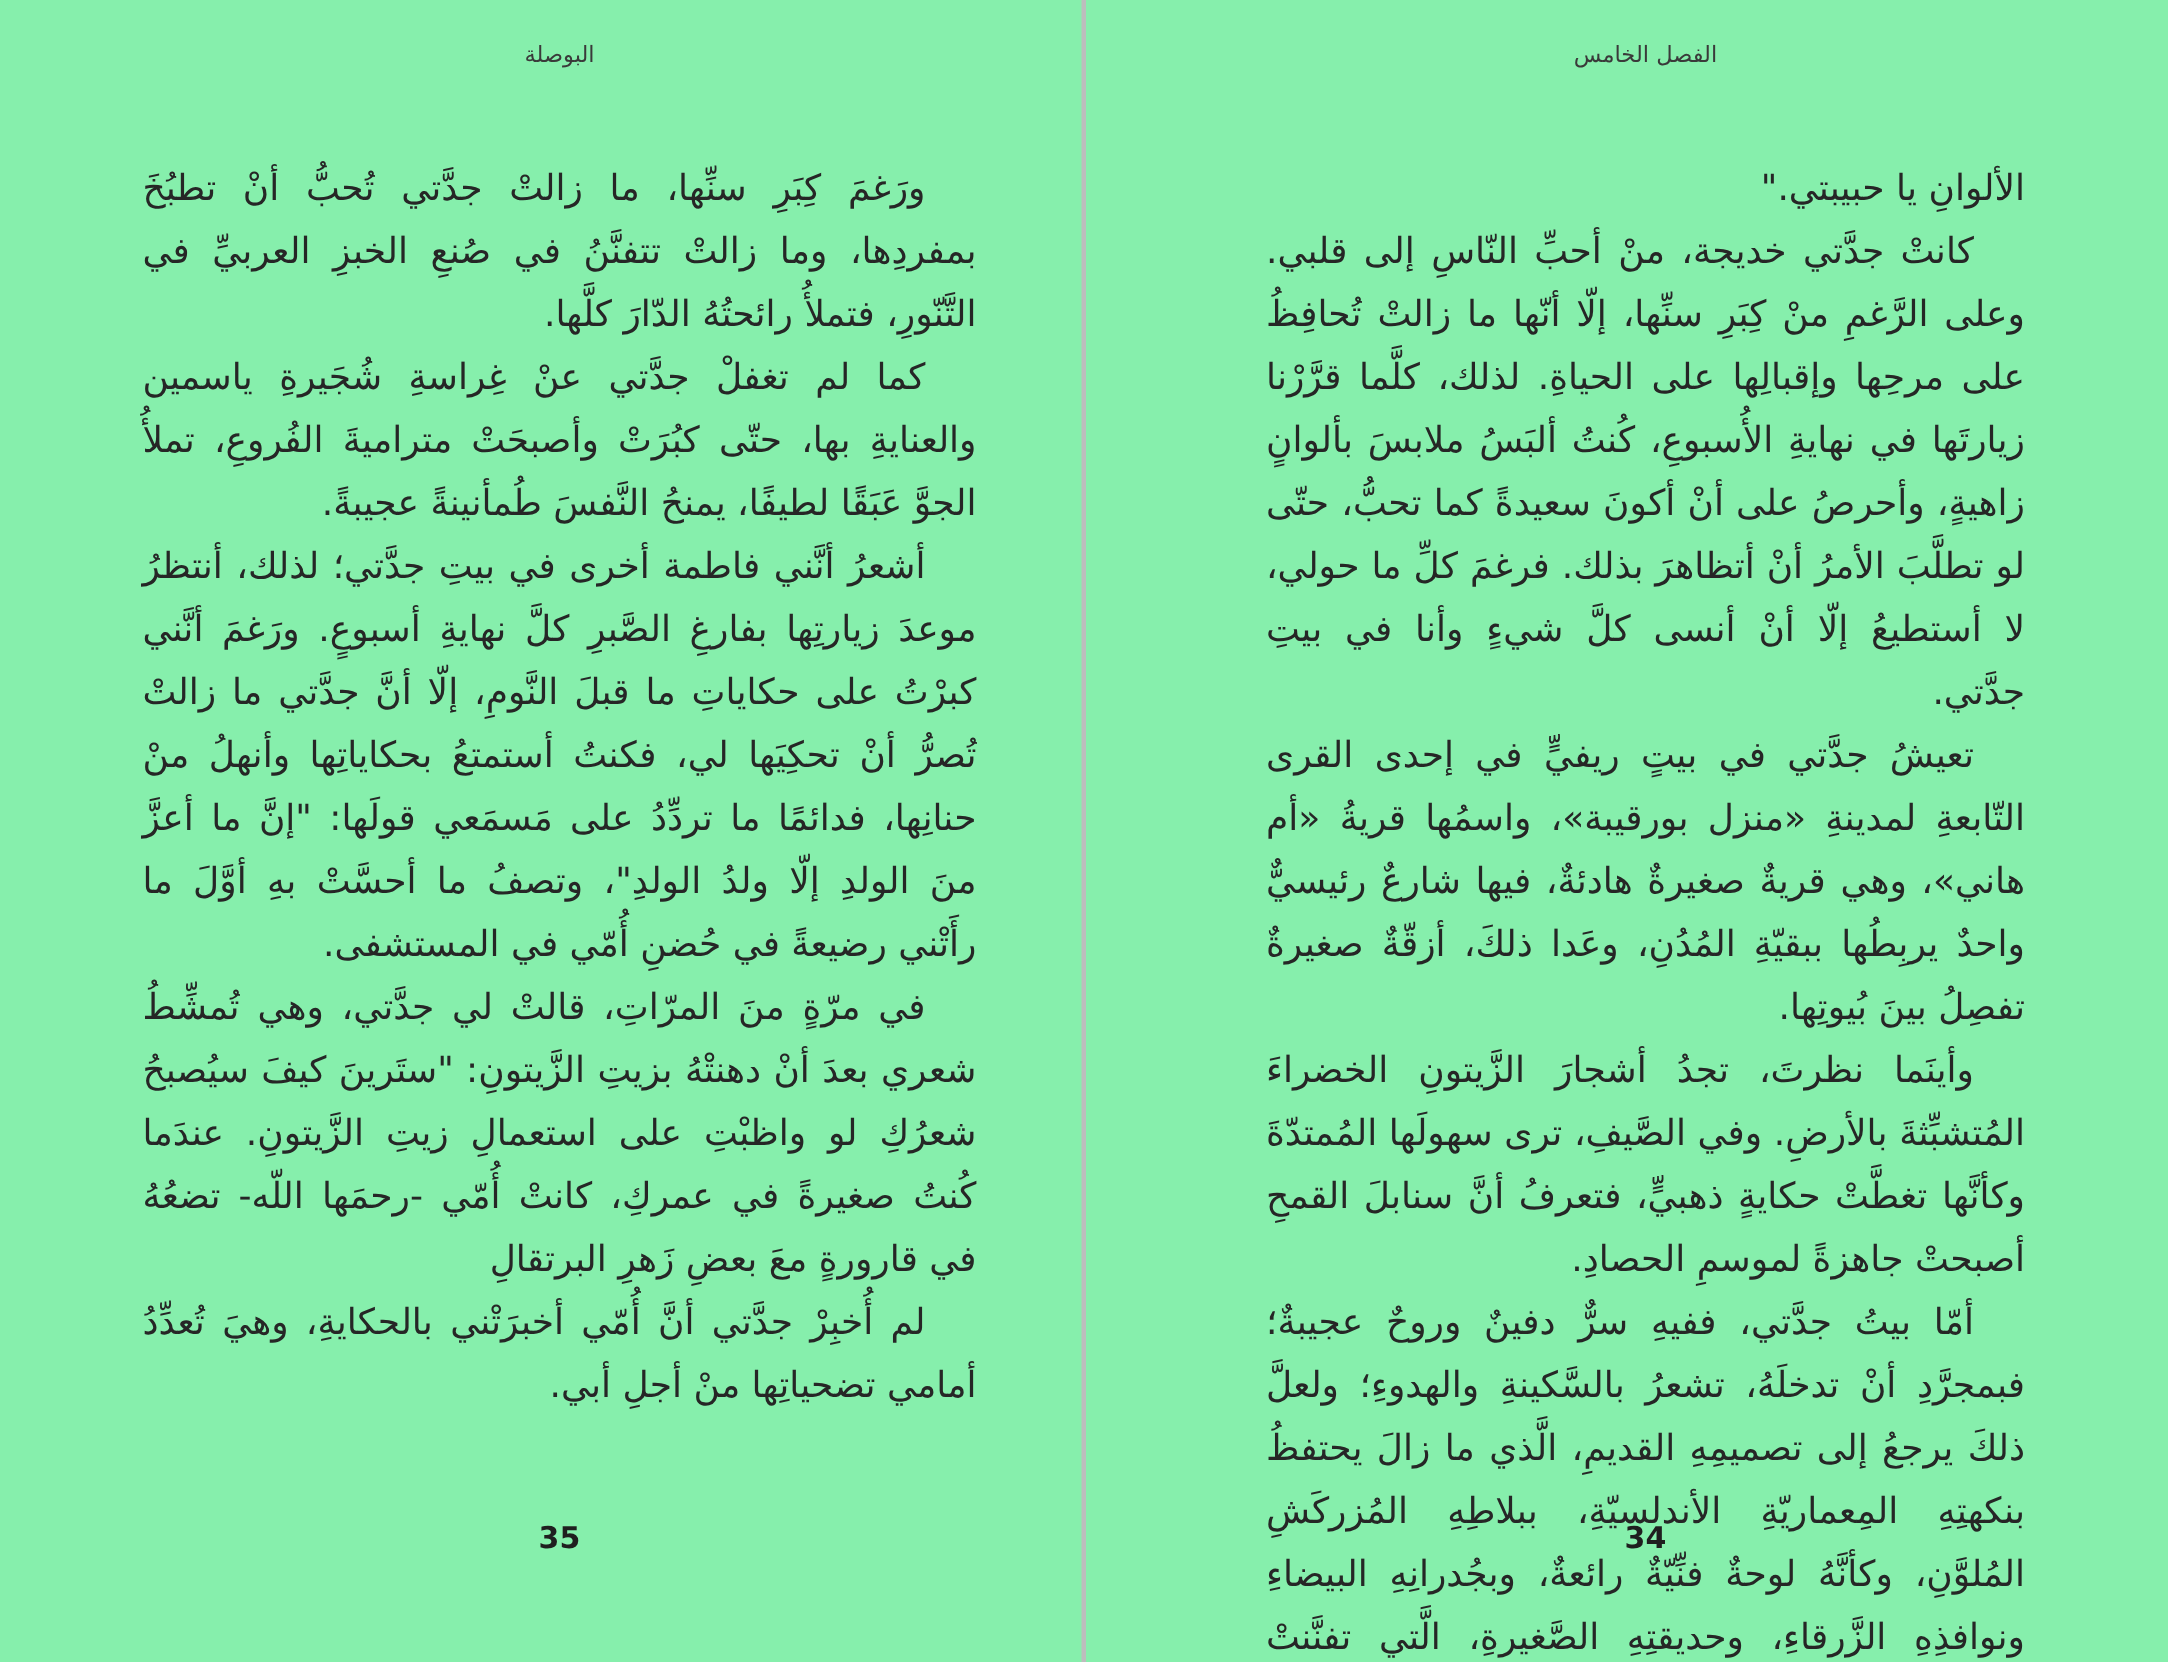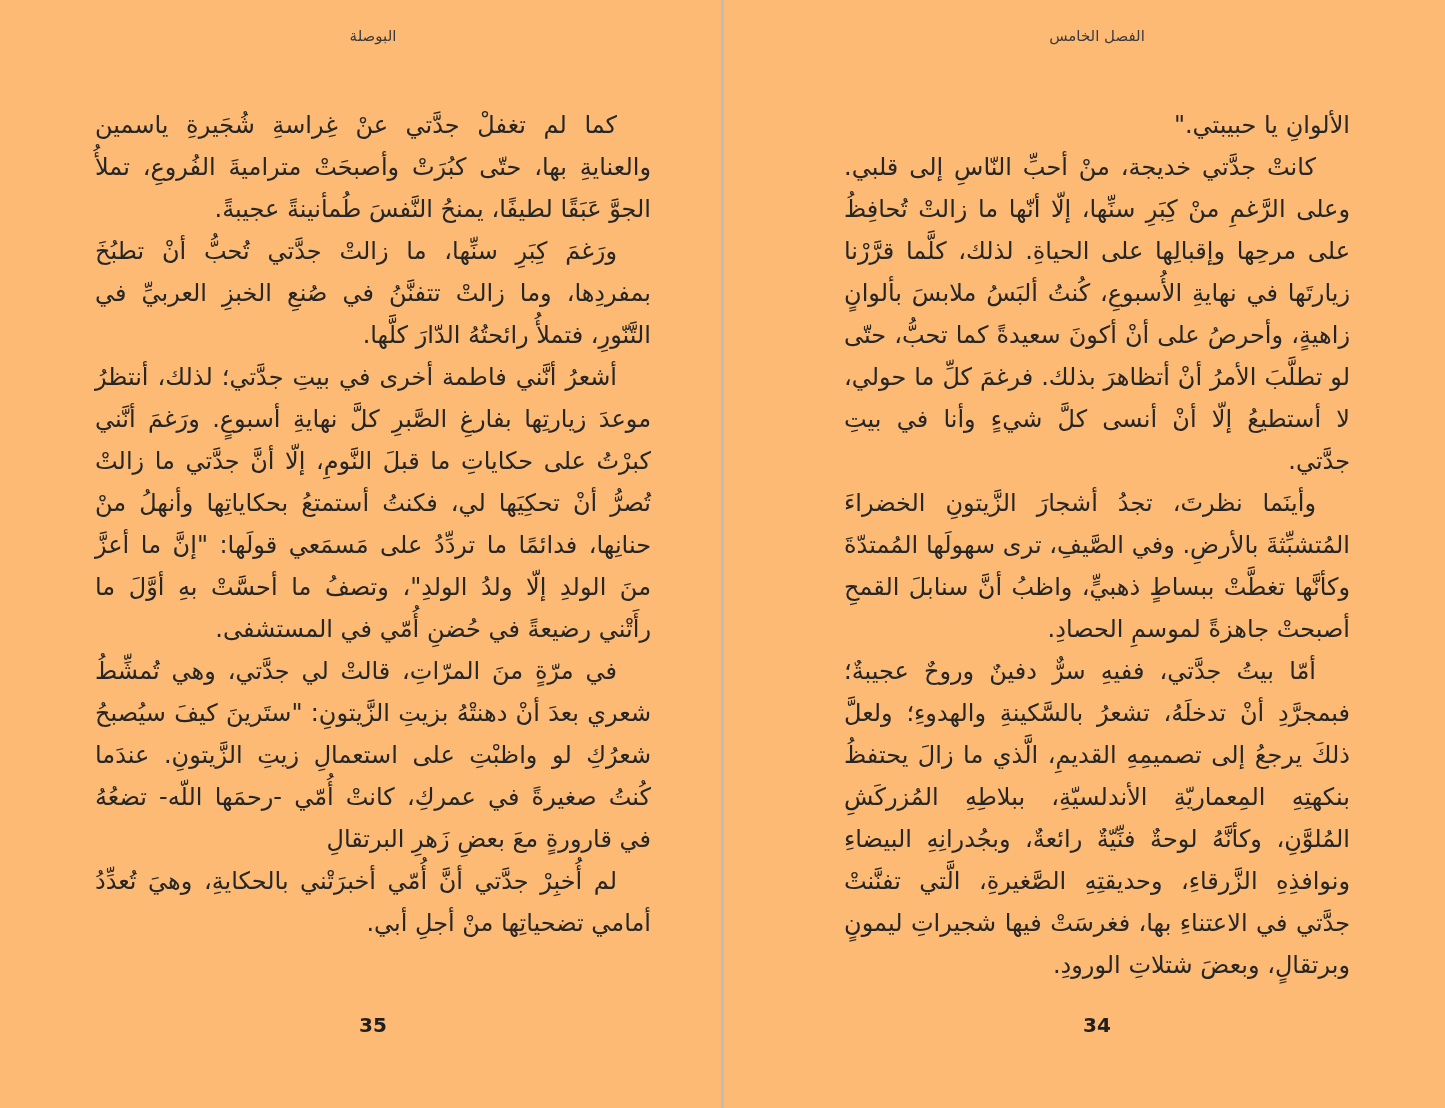--- a/index.html
+++ b/index.html
@@ -8,21 +8,21 @@
     height: 1108px;
     background: #ffffff;
     font-family: "DejaVu Sans", sans-serif;
     color: #262626;
     overflow: hidden;
   }
   .spread {
     display: flex;
     width: 1445px;
     height: 1108px;
-    background: #fdba74;
+    background: #86efac;
   }
   .page {
     position: relative;
     height: 1108px;
     box-sizing: border-box;
   }
   .page-left  { width: 721px; padding: 0 70px 0 95px; }
   .page-right { width: 721px; padding: 0 95px 0 120px; }
   .divider {
     width: 3px;
@@ -63,35 +63,36 @@
   .page-right .page-number { left: 120px; right: 95px; }
 </style>
 </head>
 <body>
 
 <div class="spread">
 
   <div class="page page-left">
     <div class="running-head">البوصلة</div>
     <div class="body-text">
+      <p class="para">ورَغمَ كِبَرِ سنِّها، ما زالتْ جدَّتي تُحبُّ أنْ تطبُخَ بمفردِها، وما زالتْ تتفنَّنُ في صُنعِ الخبزِ العربيِّ في التَّنّورِ، فتملأُ رائحتُهُ الدّارَ كلَّها.</p>
       <p class="para">كما لم تغفلْ جدَّتي عنْ غِراسةِ شُجَيرةِ ياسمين والعنايةِ بها، حتّى كبُرَتْ وأصبحَتْ متراميةَ الفُروعِ، تملأُ الجوَّ عَبَقًا لطيفًا، يمنحُ النَّفسَ طُمأنينةً عجيبةً.</p>
-      <p class="para">ورَغمَ كِبَرِ سنِّها، ما زالتْ جدَّتي تُحبُّ أنْ تطبُخَ بمفردِها، وما زالتْ تتفنَّنُ في صُنعِ الخبزِ العربيِّ في التَّنّورِ، فتملأُ رائحتُهُ الدّارَ كلَّها.</p>
       <p class="para">أشعرُ أنَّني فاطمة أخرى في بيتِ جدَّتي؛ لذلك، أنتظرُ موعدَ زيارتِها بفارغِ الصَّبرِ كلَّ نهايةِ أسبوعٍ. ورَغمَ أنَّني كبرْتُ على حكاياتِ ما قبلَ النَّومِ، إلّا أنَّ جدَّتي ما زالتْ تُصرُّ أنْ تحكِيَها لي، فكنتُ أستمتعُ بحكاياتِها وأنهلُ منْ حنانِها، فدائمًا ما تردِّدُ على مَسمَعي قولَها: "إنَّ ما أعزَّ منَ الولدِ إلّا ولدُ الولدِ"، وتصفُ ما أحسَّتْ بهِ أوَّلَ ما رأَتْني رضيعةً في حُضنِ أُمّي في المستشفى.</p>
       <p class="para">في مرّةٍ منَ المرّاتِ، قالتْ لي جدَّتي، وهي تُمشِّطُ شعري بعدَ أنْ دهنتْهُ بزيتِ الزَّيتونِ: "ستَرينَ كيفَ سيُصبحُ شعرُكِ لو واظبْتِ على استعمالِ زيتِ الزَّيتونِ. عندَما كُنتُ صغيرةً في عمركِ، كانتْ أُمّي -رحمَها اللّه- تضعُهُ في قارورةٍ معَ بعضِ زَهرِ البرتقالِ</p>
       <p class="para">لم أُخبِرْ جدَّتي أنَّ أُمّي أخبرَتْني بالحكايةِ، وهيَ تُعدِّدُ أمامي تضحياتِها منْ أجلِ أبي.</p>
     </div>
     <div class="page-number">35</div>
   </div>
 
   <div class="divider"></div>
 
   <div class="page page-right">
     <div class="running-head">الفصل الخامس</div>
     <div class="body-text">
       <p class="para no-indent">الألوانِ يا حبيبتي."</p>
       <p class="para">كانتْ جدَّتي خديجة، منْ أحبِّ النّاسِ إلى قلبي. وعلى الرَّغمِ منْ كِبَرِ سنِّها، إلّا أنّها ما زالتْ تُحافِظُ على مرحِها وإقبالِها على الحياةِ. لذلك، كلَّما قرَّرْنا زيارتَها في نهايةِ الأُسبوعِ، كُنتُ ألبَسُ ملابسَ بألوانٍ زاهيةٍ، وأحرصُ على أنْ أكونَ سعيدةً كما تحبُّ، حتّى لو تطلَّبَ الأمرُ أنْ أتظاهرَ بذلك. فرغمَ كلِّ ما حولي، لا أستطيعُ إلّا أنْ أنسى كلَّ شيءٍ وأنا في بيتِ جدَّتي.</p>
-      <p class="para">وأينَما نظرتَ، تجدُ أشجارَ الزَّيتونِ الخضراءَ المُتشبِّثةَ بالأرضِ. وفي الصَّيفِ، ترى سهولَها المُمتدّةَ وكأنَّها تغطَّتْ ببساطٍ ذهبيٍّ، واظبُ أنَّ سنابلَ القمحِ أصبحتْ جاهزةً لموسمِ الحصادِ.</p>
+      <p class="para">تعيشُ جدَّتي في بيتٍ ريفيٍّ في إحدى القرى التّابعةِ لمدينةِ «منزل بورقيبة»، واسمُها قريةُ «أم هاني»، وهي قريةٌ صغيرةٌ هادئةٌ، فيها شارعٌ رئيسيٌّ واحدٌ يربِطُها ببقيّةِ المُدُنِ، وعَدا ذلكَ، أزقّةٌ صغيرةٌ تفصِلُ بينَ بُيوتِها.</p>
+      <p class="para">وأينَما نظرتَ، تجدُ أشجارَ الزَّيتونِ الخضراءَ المُتشبِّثةَ بالأرضِ. وفي الصَّيفِ، ترى سهولَها المُمتدّةَ وكأنَّها تغطَّتْ حكايةٍ ذهبيٍّ، فتعرفُ أنَّ سنابلَ القمحِ أصبحتْ جاهزةً لموسمِ الحصادِ.</p>
       <p class="para">أمّا بيتُ جدَّتي، ففيهِ سرٌّ دفينٌ وروحٌ عجيبةٌ؛ فبمجرَّدِ أنْ تدخلَهُ، تشعرُ بالسَّكينةِ والهدوءِ؛ ولعلَّ ذلكَ يرجعُ إلى تصميمِهِ القديمِ، الَّذي ما زالَ يحتفظُ بنكهتِهِ المِعماريّةِ الأندلسيّةِ، ببلاطِهِ المُزركَشِ المُلوَّنِ، وكأنَّهُ لوحةٌ فنِّيّةٌ رائعةٌ، وبجُدرانِهِ البيضاءِ ونوافذِهِ الزَّرقاءِ، وحديقتِهِ الصَّغيرةِ، الَّتي تفنَّنتْ جدَّتي في الاعتناءِ بها، فغرسَتْ فيها شجيراتِ ليمونٍ وبرتقالٍ، وبعضَ شتلاتِ الورودِ.</p>
     </div>
     <div class="page-number">34</div>
   </div>
 
 </div>
 
 </body></html>

